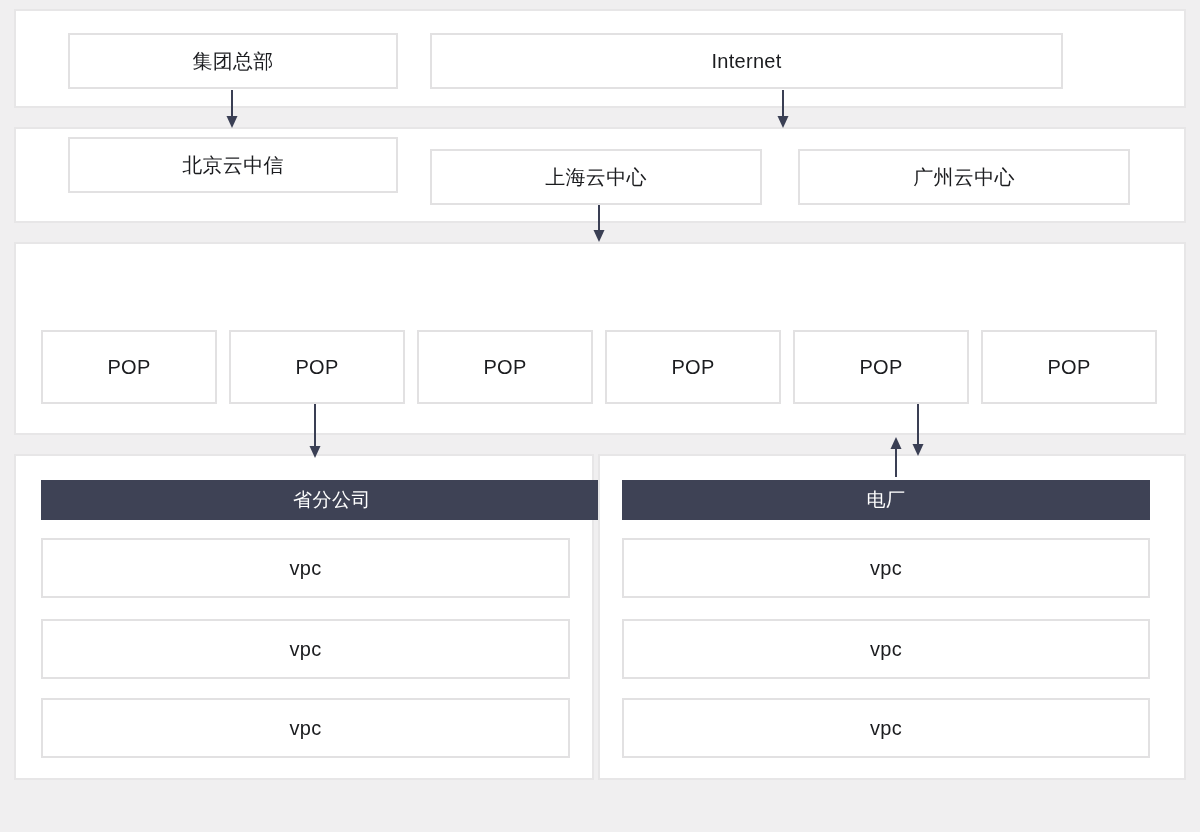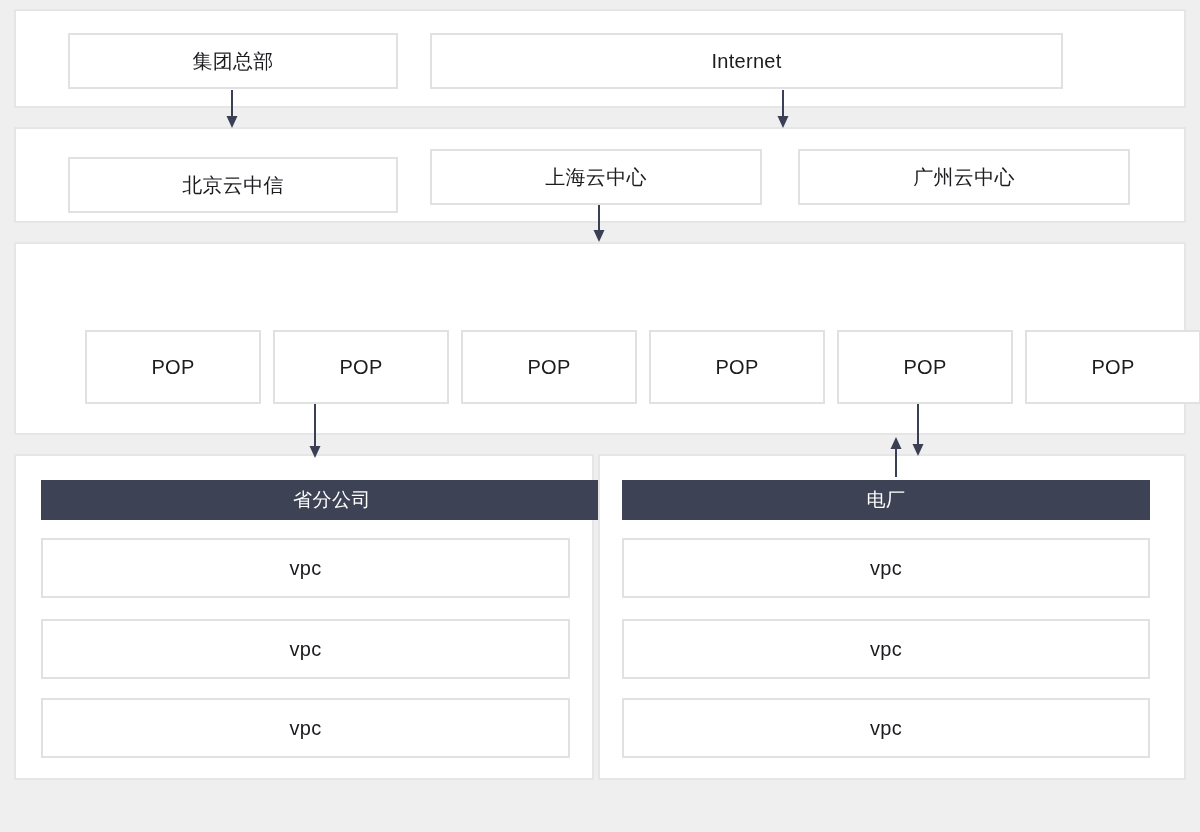--- a/index.html
+++ b/index.html
@@ -52,27 +52,27 @@
   #panel-centers  { left: 14px;  top: 127px; width: 1172px; height: 96px; }
   #panel-sdwan    { left: 14px;  top: 242px; width: 1172px; height: 193px; }
   #panel-branch   { left: 14px;  top: 454px; width: 580px;  height: 326px; }
   #panel-plant    { left: 598px; top: 454px; width: 588px;  height: 326px; text-align: right; }
 
   
   #node-hq        { left: 52px;  top: 22px; width: 330px; height: 56px; }
   #node-internet  { left: 414px; top: 22px; width: 633px; height: 56px; }
 
   
-  #node-beijing   { left: 52px;  top: 28px; width: 330px; height: 56px; }
+  #node-beijing   { left: 52px;  top: 8px; width: 330px; height: 56px; }
   #node-shanghai  { left: 414px; top: 20px; width: 332px; height: 56px; }
   #node-guangzhou { left: 782px; top: 20px; width: 332px; height: 56px; }
 
   
   #bar-sdwan { left: 25px; top: 32px; width: 1116px; height: 41px; }
-  .pop       { top: 86px; width: 176px; height: 74px; margin-left: 44px; }
+  .pop       { top: 86px; width: 176px; height: 74px; }
   #pop-0 { left: 25px; }  #pop-1 { left: 213px; } #pop-2 { left: 401px; }
   #pop-3 { left: 589px; } #pop-4 { left: 777px; } #pop-5 { left: 965px; }
 
   
   #bar-branch { left: 25px; top: 24px; width: 582px; height: 40px; justify-content: center; }
   .branch-vpc { left: 25px; width: 529px; height: 60px; }
   #branch-vpc-0 { top: 82px; } #branch-vpc-1 { top: 163px; } #branch-vpc-2 { top: 242px; }
 
   
   #bar-plant { left: 22px; top: 24px; width: 528px; height: 40px; }

